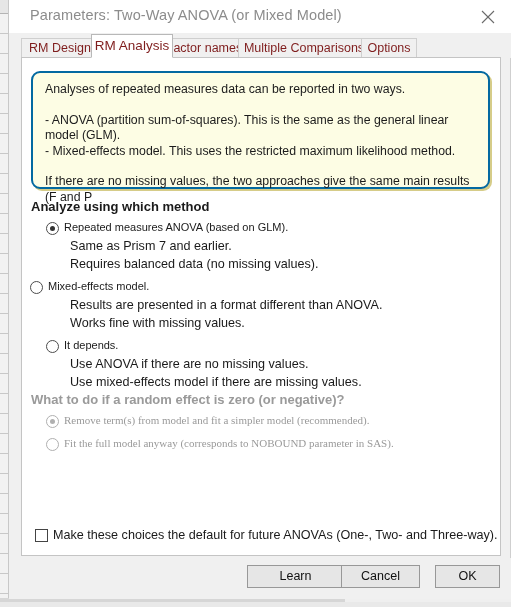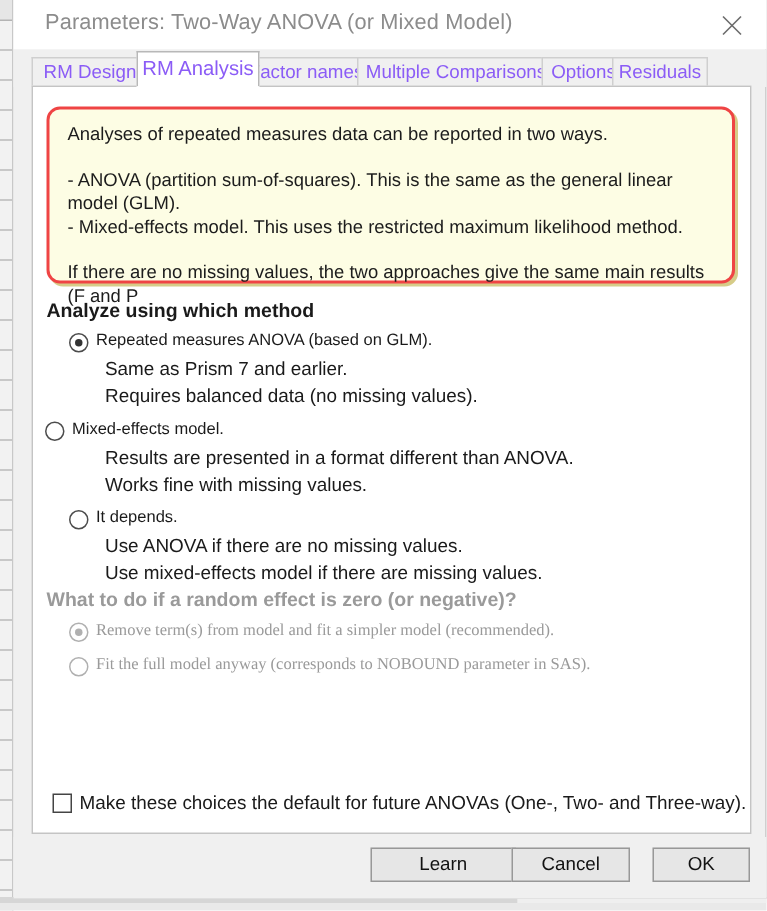--- a/index.html
+++ b/index.html
@@ -103,21 +103,21 @@
   }
   .tab {
     position: absolute;
     top: 5px;
     height: 20px;
     box-sizing: border-box;
     background: #f0f0f0;
     border: 1px solid #cfcfcf;
     border-bottom: none;
     font-size: 12.5px;
-    color: #8b5cf6;
+    color: #7f1d1d;
     text-align: center;
     line-height: 19px;
     white-space: nowrap;
     cursor: default;
   }
   .tab.active {
     top: 1px;
     height: 24px;
     line-height: 22px;
     background: #ffffff;
@@ -137,21 +137,21 @@
     box-sizing: border-box;
   }
 
   
   #infobox {
     position: absolute;
     left: 9px; top: 13px;
     width: 459px; height: 118px;
     box-sizing: border-box;
     background: #fdfde4;
-    border: 2px solid #ef4444;
+    border: 2px solid #0369a1;
     border-radius: 9px;
     box-shadow: 2px 2px 0 0 rgba(181,162,39,0.55);
   }
   #infobox .ib-inner {
     position: absolute;
     left: 12px; top: 9px;
     right: 10px;
     font-size: 12.3px;
     color: #1c1c1c;
     line-height: 15.5px;
@@ -272,21 +272,20 @@
         <line x1="13" y1="1" x2="1" y2="13" stroke="#6b6b6b" stroke-width="1.1"></line>
       </svg>
     </div>
   </div>
 
   <div id="tabstrip">
     <div class="tab" style="left:12px;width:78px;">RM Design</div>
     <div class="tab" style="left:152px;width:86px;">Factor names</div>
     <div class="tab" style="left:229px;width:132px;">Multiple Comparisons</div>
     <div class="tab" style="left:352px;width:56px;">Options</div>
-    <div class="tab" style="left:399px;width:64px;">Residuals</div>
     <div class="tab active" style="left:82px;width:82px;">RM Analysis</div>
   </div>
 
   <div id="panel">
 
     <div id="infobox">
       <div class="ib-inner">
         <p>Analyses of repeated measures data can be reported in two ways.</p>
         <div class="gap"></div>
         <p>- ANOVA (partition sum-of-squares). This is the same as the general linear model (GLM).</p>

